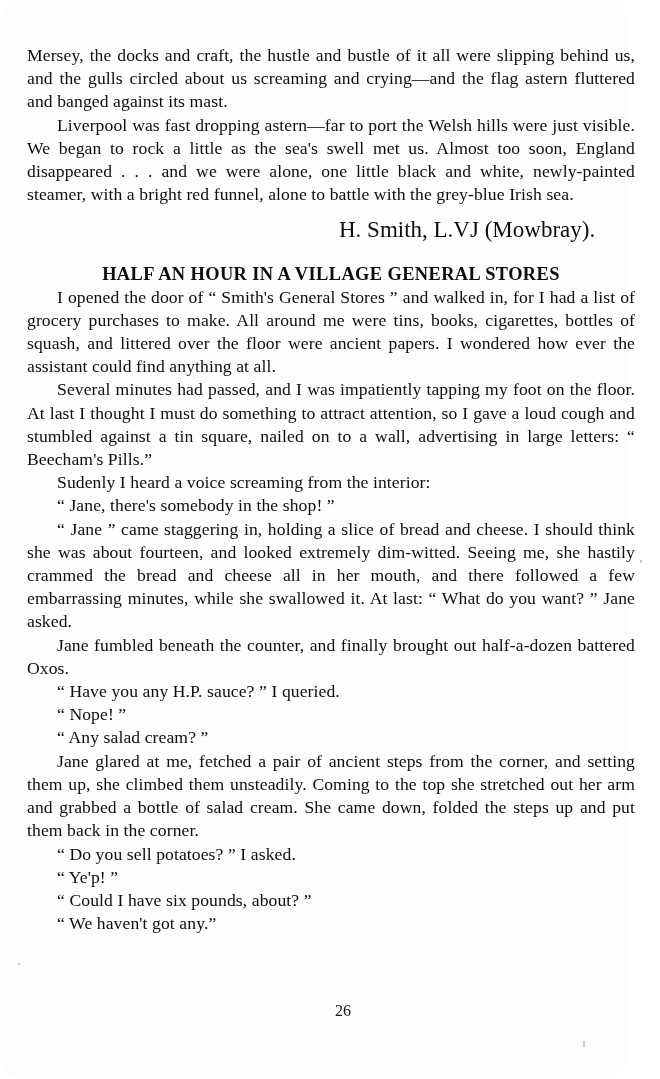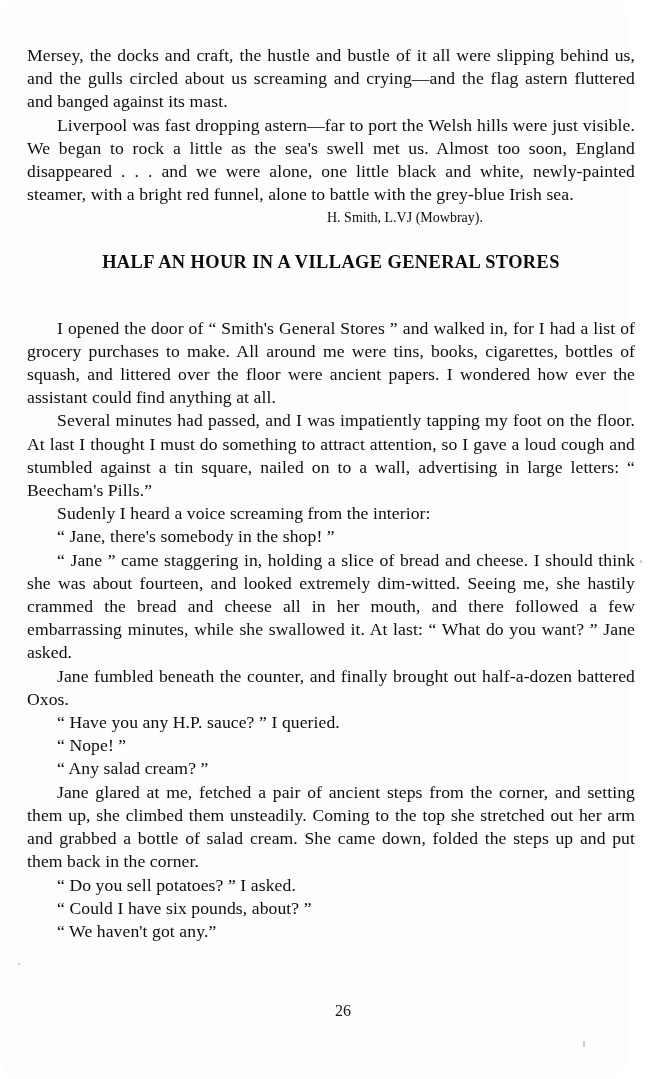--- a/index.html
+++ b/index.html
@@ -32,25 +32,24 @@
   p.para {
     margin: 0;
     font-size: 17.6px;
     line-height: 23.2px;
     text-align: justify;
     text-justify: inter-word;
     letter-spacing: 0.1px;
   }
   p.indent {
     text-indent: 30px;
-    margin-top: 43px;
   }
   .sig-line {
-    margin: 0;
-    font-size: 14px;
+    margin: 12px;
+    font-size: 23px;
     line-height: 23.2px;
     text-align: left;
     position: relative;
   }
   .sig-inline {
     display: inline-block;
     margin-left: 300px;
   }
   h2.heading {
     margin: 20px 0 0 0;
@@ -104,20 +103,21 @@
     <p class="para indent">Several minutes had passed, and I was impatiently tapping my foot on the floor.  At last I thought I must do something to attract attention, so I gave a loud cough and stumbled against a tin square, nailed on to a wall, advertising in large letters: “ Beecham's Pills.”</p>
     <p class="para indent lastline">Sudenly I heard a voice screaming from the interior:</p>
     <p class="para indent lastline">“ Jane, there's somebody in the shop! ”</p>
     <p class="para indent">“ Jane ” came staggering in, holding a slice of bread and cheese.  I should think she was about fourteen, and looked extremely dim-witted.  Seeing me, she hastily crammed the bread and cheese all in her mouth, and there followed a few embarrassing minutes, while she swallowed it.  At last: “ What do you want? ” Jane asked.</p>
     <p class="para indent">Jane fumbled beneath the counter, and finally brought out half-a-dozen battered Oxos.</p>
     <p class="para indent lastline">“ Have you any H.P. sauce? ” I queried.</p>
     <p class="para indent lastline">“ Nope! ”</p>
     <p class="para indent lastline">“ Any salad cream? ”</p>
     <p class="para indent">Jane glared at me, fetched a pair of ancient steps from the corner, and setting them up, she climbed them unsteadily. Coming to the top she stretched out her arm and grabbed a bottle of salad cream.  She came down, folded the steps up and put them back in the corner.</p>
     <p class="para indent lastline">“ Do you sell potatoes? ” I asked.</p>
+    <p class="para indent lastline">“ Ye'p! ”</p>
     <p class="para indent lastline">“ Could I have six pounds, about? ”</p>
     <p class="para indent lastline">“ We haven't got any.”</p>
 
   </div>
 
   <div class="pagenum">26</div>
 
   <div class="speck s1"></div>
   <div class="speck s2"></div>
   <div class="speck s3"></div>

